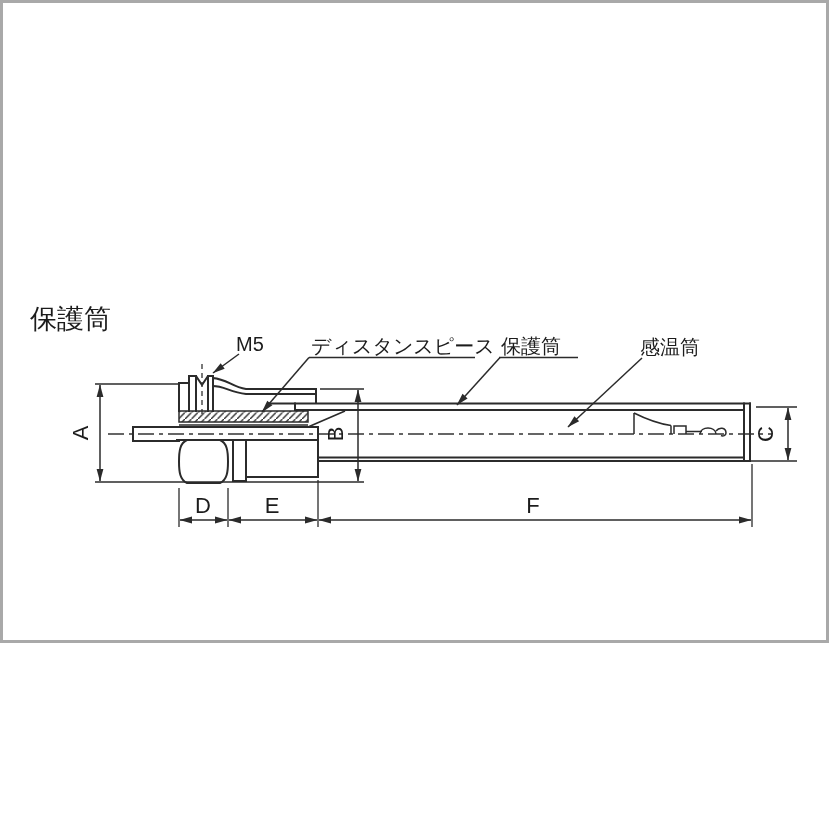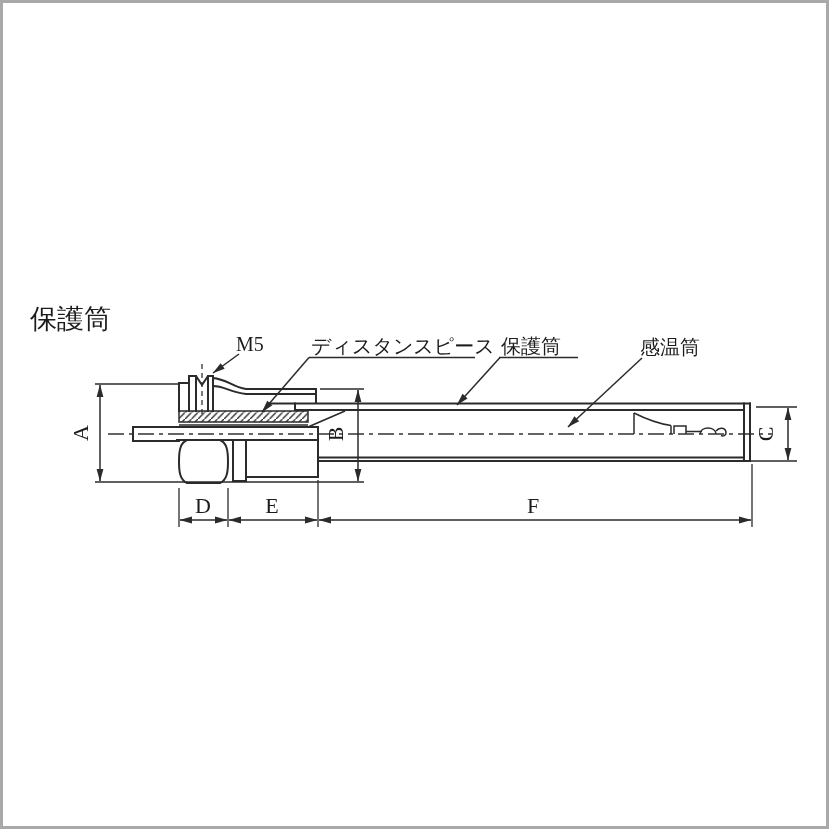--- a/index.html
+++ b/index.html
@@ -1,22 +1,22 @@
 <!DOCTYPE html>
 <html><head>
 <meta charset="utf-8">
 <style>
   html,body{margin:0;padding:0;background:#fff;}
   .canvas{
     position:relative;
-    width:829px;height:829px;
+    width:829px;height:643px;
     background:#ffffff;
     box-sizing:border-box;
     border:3px solid #a9a9a9;
-    font-family:Liberation Serif, serif;
+    font-family:Liberation Sans, sans-serif;
     overflow:hidden;
   }
   svg{display:block;}
   text{fill:#1c1c1c;}
   .t-title{font-size:27px;}
   .t-label{font-size:20px;}
   .t-dim{font-size:22px;}
   .ln{stroke:#2b2b2b;stroke-width:2;fill:none;stroke-linecap:square;}
   .thin{stroke:#2b2b2b;stroke-width:1.5;fill:none;}
   .dim{stroke:#2b2b2b;stroke-width:1.5;fill:none;}

